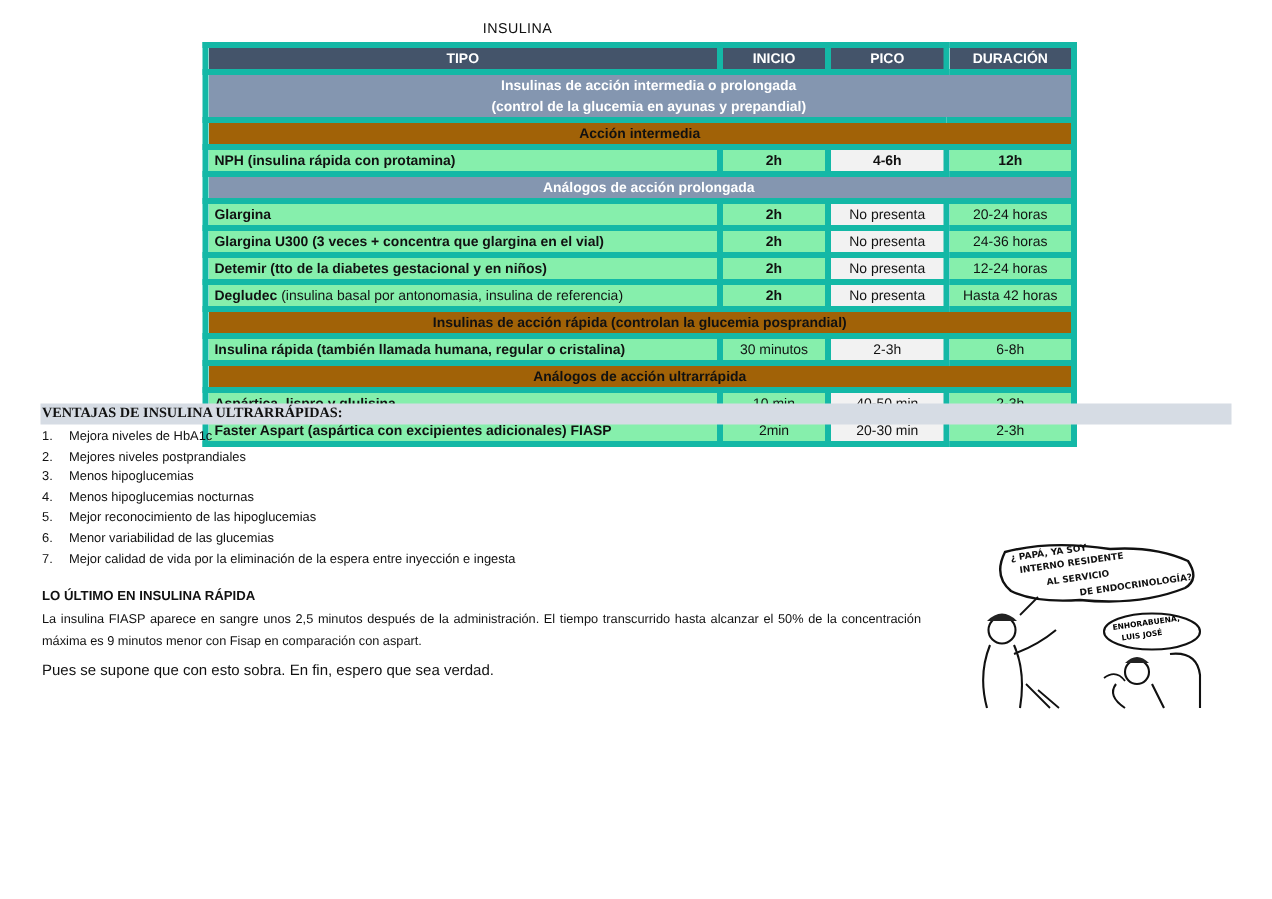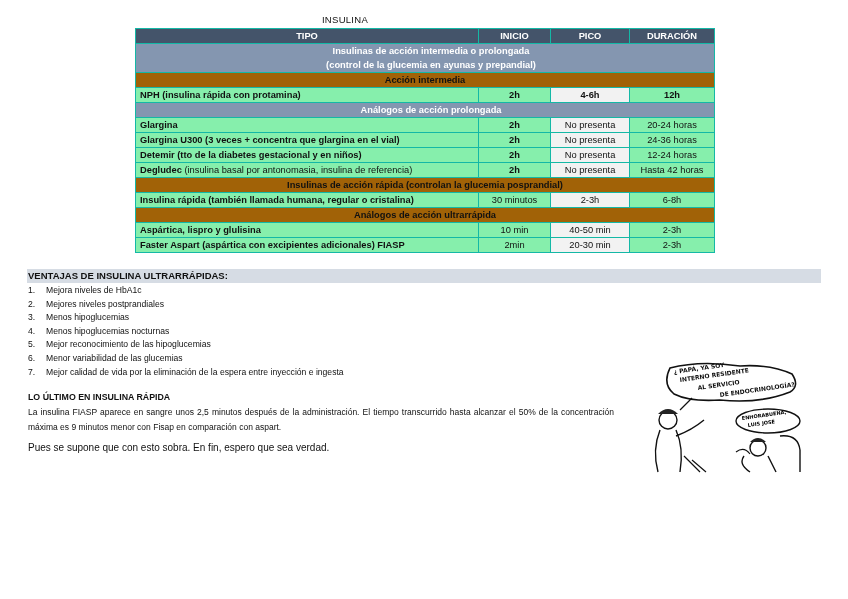--- a/index.html
+++ b/index.html
@@ -2,32 +2,32 @@
 <html><head>
 <meta charset="utf-8">
 <style>
   html, body { margin: 0; padding: 0; background: #ffffff; }
   body { width: 848px; height: 599px; position: relative; overflow: hidden;
          font-family: "Liberation Sans", "DejaVu Sans", sans-serif; color: #111; }
   .page-title { position: absolute; left: 0; width: 690px; top: 14px; text-align: center;
                 font-size: 9.5px; letter-spacing: 0.3px; }
   table.ins { position: absolute; left: 135px; top: 28px; width: 579px; border-collapse: collapse;
               font-size: 9.3px; table-layout: fixed; }
-  table.ins td, table.ins th { border: 1px solid #14b8a6; padding: 0 4px; height: 14px; line-height: 13px;
+  table.ins td, table.ins th { border: 4px solid #14b8a6; padding: 0 4px; height: 14px; line-height: 13px;
                                 white-space: nowrap; overflow: hidden; }
   table.ins th { background: #44546a; color: #ffffff; font-weight: bold; text-align: center; }
   tr.band-dark td { background: #8496b0; color: #ffffff; font-weight: bold; text-align: center; padding-left: 16px; }
   tr.band-light td { background: #a16207; color: #111; font-weight: bold; text-align: center; }
   tr.data td { background: #86efac; }
   tr.data td.name { text-align: left; }
   tr.data td.val { text-align: center; }
   tr.data td.pico { background: #f2f2f2; }
   .b { font-weight: bold; }
   .section-bar { position: absolute; left: 27px; top: 269px; width: 794px; height: 14px; background: #d6dce4; }
-  .section-title { position: absolute; left: 28px; top: 269px; font-size: 9.5px; font-weight: bold; line-height: 14px; }
+  .section-title { position: absolute; left: 28px; top: 269px; font-size: 9.5px; font-weight: bold; line-height: 14px; font-family: Liberation Serif, serif; }
   ol.vent { position: absolute; left: 28px; top: 284px; margin: 0; padding: 0; list-style: none; font-size: 8.6px; }
   ol.vent li { height: 13.6px; line-height: 13.6px; }
   ol.vent .num { display: inline-block; width: 18px; }
   .h2 { position: absolute; left: 28px; top: 392px; font-size: 8.8px; font-weight: bold; }
   .para { position: absolute; left: 28px; top: 405px; width: 586px; font-size: 8.5px; line-height: 14.5px; text-align: justify; }
   .para2 { position: absolute; left: 28px; top: 442px; font-size: 10px; }
   .cartoon { position: absolute; left: 640px; top: 360px; width: 170px; height: 115px; }
 </style>
 </head>
 <body>

